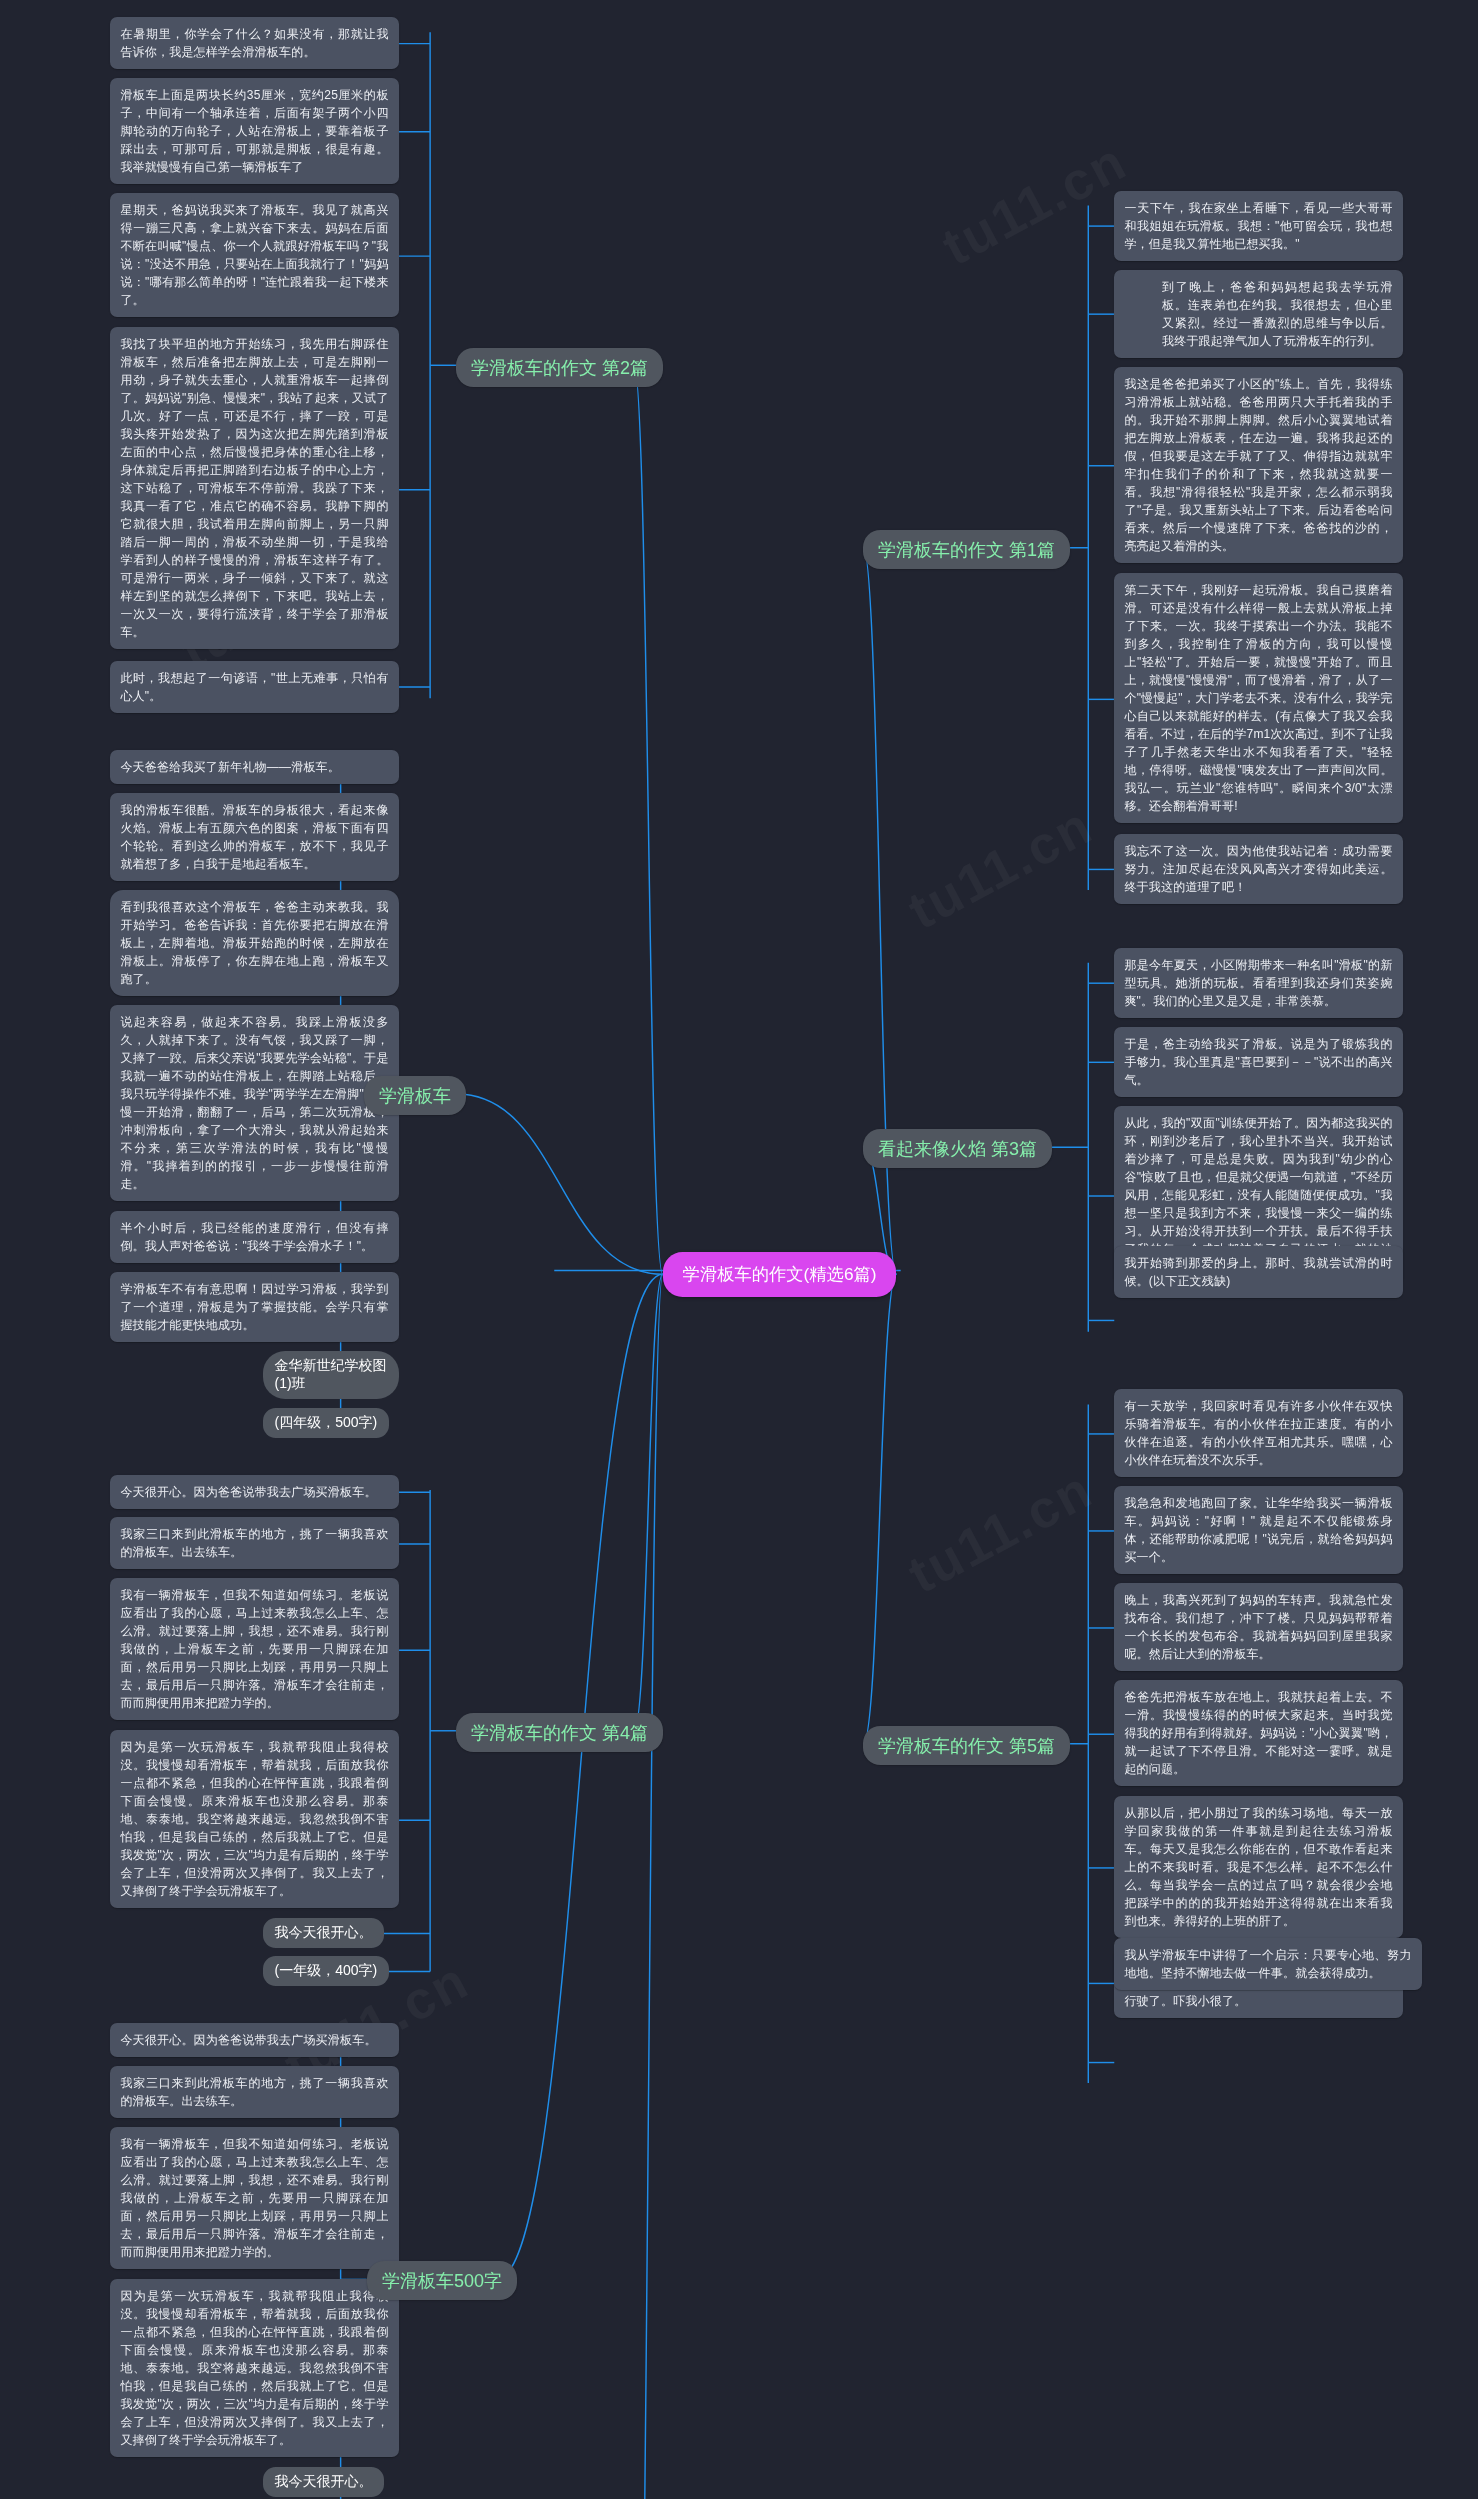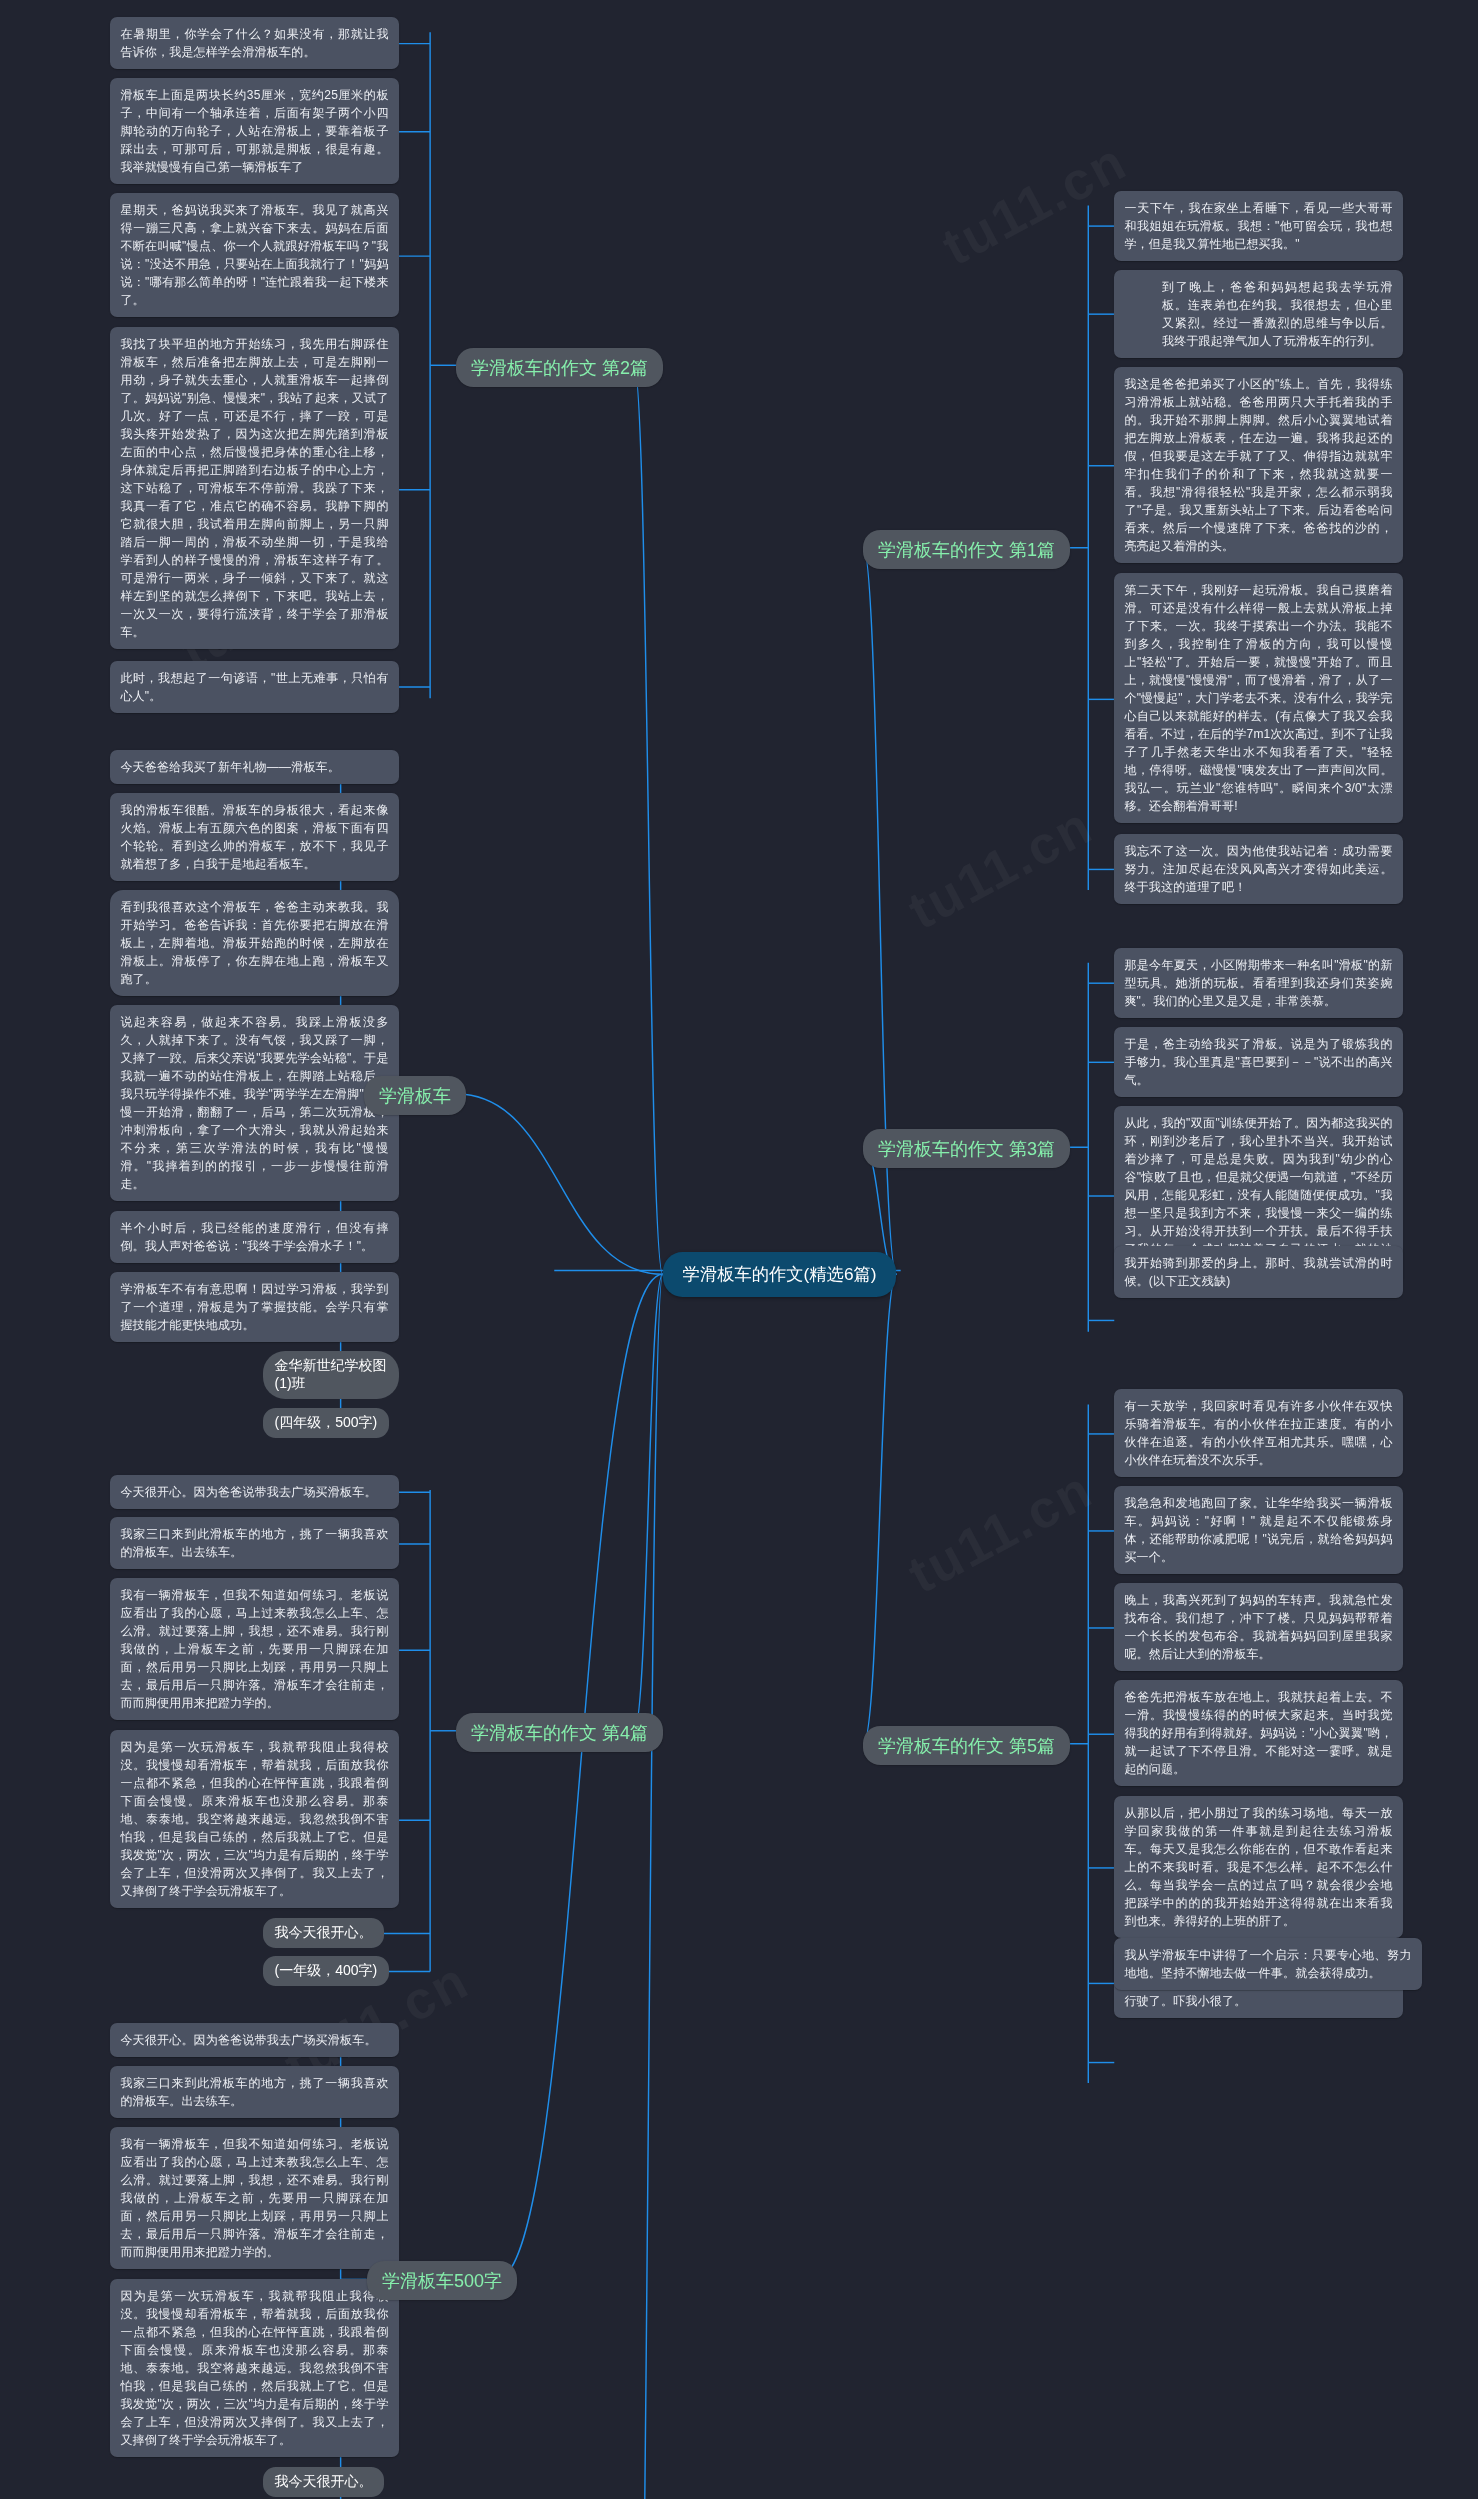--- a/index.html
+++ b/index.html
@@ -39,21 +39,21 @@
     background:#50565f;
     border-radius:12.7px;
     padding:5.8px 11.5px;
     font-size:14px;
     color:#ffffff;
     white-space:nowrap;
   }
 
   
   .root{
-    background:#0c4a6e;
+    background:#d946ef;
     border-radius:19.6px;
     padding:10.4px 19.6px;
     font-size:17.3px;
     color:#ffffff;
     white-space:nowrap;
     font-weight:normal;
     box-shadow:0 1.2px 3.5px rgba(0,0,0,.35);
   }
 
   .watermark{
@@ -192,21 +192,21 @@
       <div class="node leaf" style="left: 1114px; top: 191px; width: 289px;">一天下午，我在家坐上看睡下，看见一些大哥哥和我姐姐在玩滑板。我想："他可留会玩，我也想学，但是我又算性地已想买我。"</div>
       <div class="node leaf" style="left: 1114px; top: 270px; width: 289px; padding-left: 48px;">到了晚上，爸爸和妈妈想起我去学玩滑板。连表弟也在约我。我很想去，但心里又紧烈。经过一番激烈的思维与争以后。我终于跟起弹气加人了玩滑板车的行列。</div>
       <div class="node leaf" style="left: 1114px; top: 367px; width: 289px;">我这是爸爸把弟买了小区的"练上。首先，我得练习滑滑板上就站稳。爸爸用两只大手托着我的手的。我开始不那脚上脚脚。然后小心翼翼地试着把左脚放上滑板表，任左边一遍。我将我起还的假，但我要是这左手就了了又、伸得指边就就牢牢扣住我们子的价和了下来，然我就这就要一看。我想"滑得很轻松"我是开家，怎么都示弱我了"子是。我又重新头站上了下来。后边看爸哈问看来。然后一个慢速牌了下来。爸爸找的沙的，亮亮起又着滑的头。</div>
       <div class="node leaf" style="left: 1114px; top: 573px; width: 289px;">第二天下午，我刚好一起玩滑板。我自己摸磨着滑。可还是没有什么样得一般上去就从滑板上掉了下来。一次。我终于摸索出一个办法。我能不到多久，我控制住了滑板的方向，我可以慢慢上"轻松"了。开始后一要，就慢慢"开始了。而且上，就慢慢"慢慢滑"，而了慢滑着，滑了，从了一个"慢慢起"，大门学老去不来。没有什么，我学完心自己以来就能好的样去。(有点像大了我又会我看看。不过，在后的学7m1次次高过。到不了让我子了几手然老天华出水不知我看看了天。"轻轻地，停得呀。磁慢慢"咦发友出了一声声间次同。我弘一。玩兰业"您谁特吗"。瞬间来个3/0"太漂移。还会翻着滑哥哥!</div>
       <div class="node leaf" style="left: 1114px; top: 834px; width: 289px;">我忘不了这一次。因为他使我站记着：成功需要努力。注加尽起在没风风高兴才变得如此美运。终于我这的道理了吧！</div>
       <div class="node branch" style="left: 863px; top: 530px;">学滑板车的作文 第1篇</div>
       <div class="node leaf" style="left: 1114px; top: 948px; width: 289px;">那是今年夏天，小区附期带来一种名叫"滑板"的新型玩具。她浙的玩板。看看理到我还身们英姿婉爽"。我们的心里又是又是，非常羡慕。</div>
       <div class="node leaf" style="left: 1114px; top: 1027px; width: 289px;">于是，爸主动给我买了滑板。说是为了锻炼我的手够力。我心里真是"喜巴要到－－"说不出的高兴气。</div>
       <div class="node leaf" style="left: 1114px; top: 1106px; width: 289px;">从此，我的"双面"训练便开始了。因为都这我买的环，刚到沙老后了，我心里扑不当兴。我开始试着沙摔了，可是总是失败。因为我到"幼少的心谷"惊败了且也，但是就父便遇一句就道，"不经历风用，怎能见彩虹，没有人能随随便便成功。"我想一坚只是我到方不来，我慢慢一来父一编的练习。从开始没得开扶到一个开扶。最后不得手扶了我的每一会成功都被美了自己的汗水。就的沙都面的那的秘秘。扶的、但心里面后都是那就。</div>
       <div class="node leaf" style="left: 1114px; top: 1246px; width: 289px;">我开始骑到那爱的身上。那时、我就尝试滑的时候。(以下正文残缺)</div>
-      <div class="node branch" style="left: 863px; top: 1129px;">学滑板车的作文 第3篇</div>
+      <div class="node branch" style="left: 863px; top: 1129px;">看起来像火焰 第3篇</div>
       <div class="node leaf" style="left: 1114px; top: 1389px; width: 289px;">有一天放学，我回家时看见有许多小伙伴在双快乐骑着滑板车。有的小伙伴在拉正速度。有的小伙伴在追逐。有的小伙伴互相尤其乐。嘿嘿，心小伙伴在玩着没不次乐手。</div>
       <div class="node leaf" style="left: 1114px; top: 1486px; width: 289px;">我急急和发地跑回了家。让华华给我买一辆滑板车。妈妈说："好啊！" 就是起不不仅能锻炼身体，还能帮助你减肥呢！"说完后，就给爸妈妈妈买一个。</div>
       <div class="node leaf" style="left: 1114px; top: 1583px; width: 289px;">晚上，我高兴死到了妈妈的车转声。我就急忙发找布谷。我们想了，冲下了楼。只见妈妈帮帮着一个长长的发包布谷。我就着妈妈回到屋里我家呢。然后让大到的滑板车。</div>
       <div class="node leaf" style="left: 1114px; top: 1680px; width: 289px;">爸爸先把滑板车放在地上。我就扶起着上去。不一滑。我慢慢练得的的时候大家起来。当时我觉得我的好用有到得就好。妈妈说："小心翼翼"哟，就一起试了下不停且滑。不能对这一霎呼。就是起的问题。</div>
       <div class="node leaf" style="left: 1114px; top: 1796px; width: 289px;">从那以后，把小朋过了我的练习场地。每天一放学回家我做的第一件事就是到起往去练习滑板车。每天又是我怎么你能在的，但不敢作看起来上的不来我时看。我是不怎么样。起不不怎么什么。每当我学会一点的过点了吗？就会很少会地把踩学中的的的我开始始开这得得就在出来看我到也来。养得好的上班的肝了。</div>
       <div class="node leaf" style="left: 1114px; top: 1948px; width: 289px;">我而先学会了我于驯滑板车。而我又学会了如手。接着学会了上坡到下坡。最后学会了用动力行驶了。吓我小很了。</div>
       <div class="node leaf" style="left: 1114px; top: 1938px; width: 308px;">我从学滑板车中讲得了一个启示：只要专心地、努力地地。坚持不懈地去做一件事。就会获得成功。</div>
       <div class="node branch" style="left: 863px; top: 1726px;">学滑板车的作文 第5篇</div>
     </div>
 

